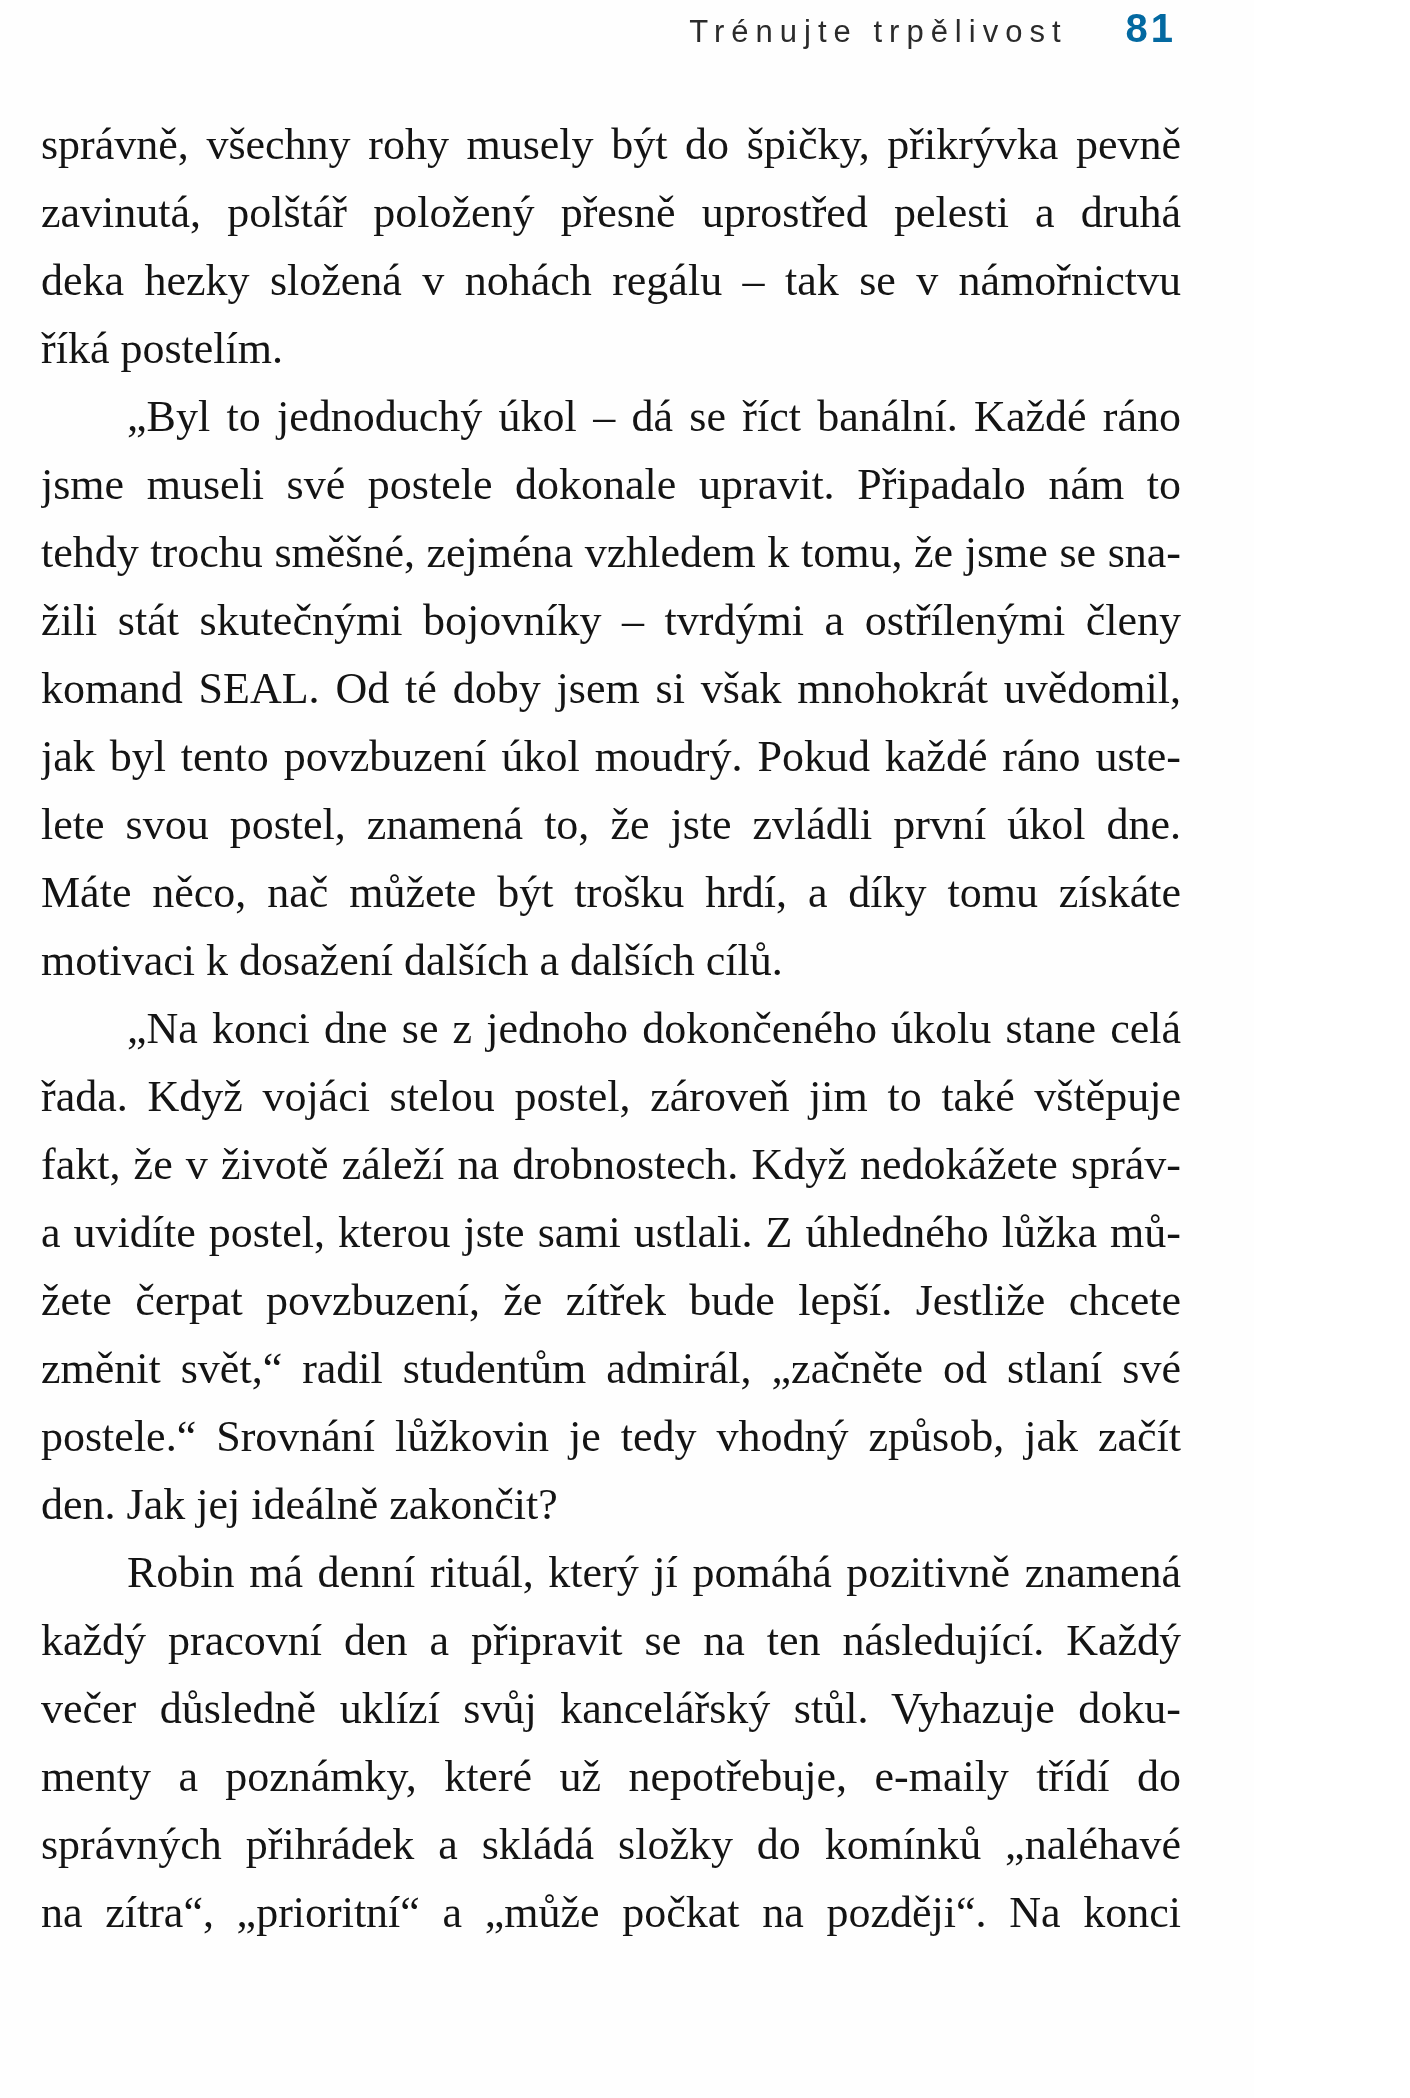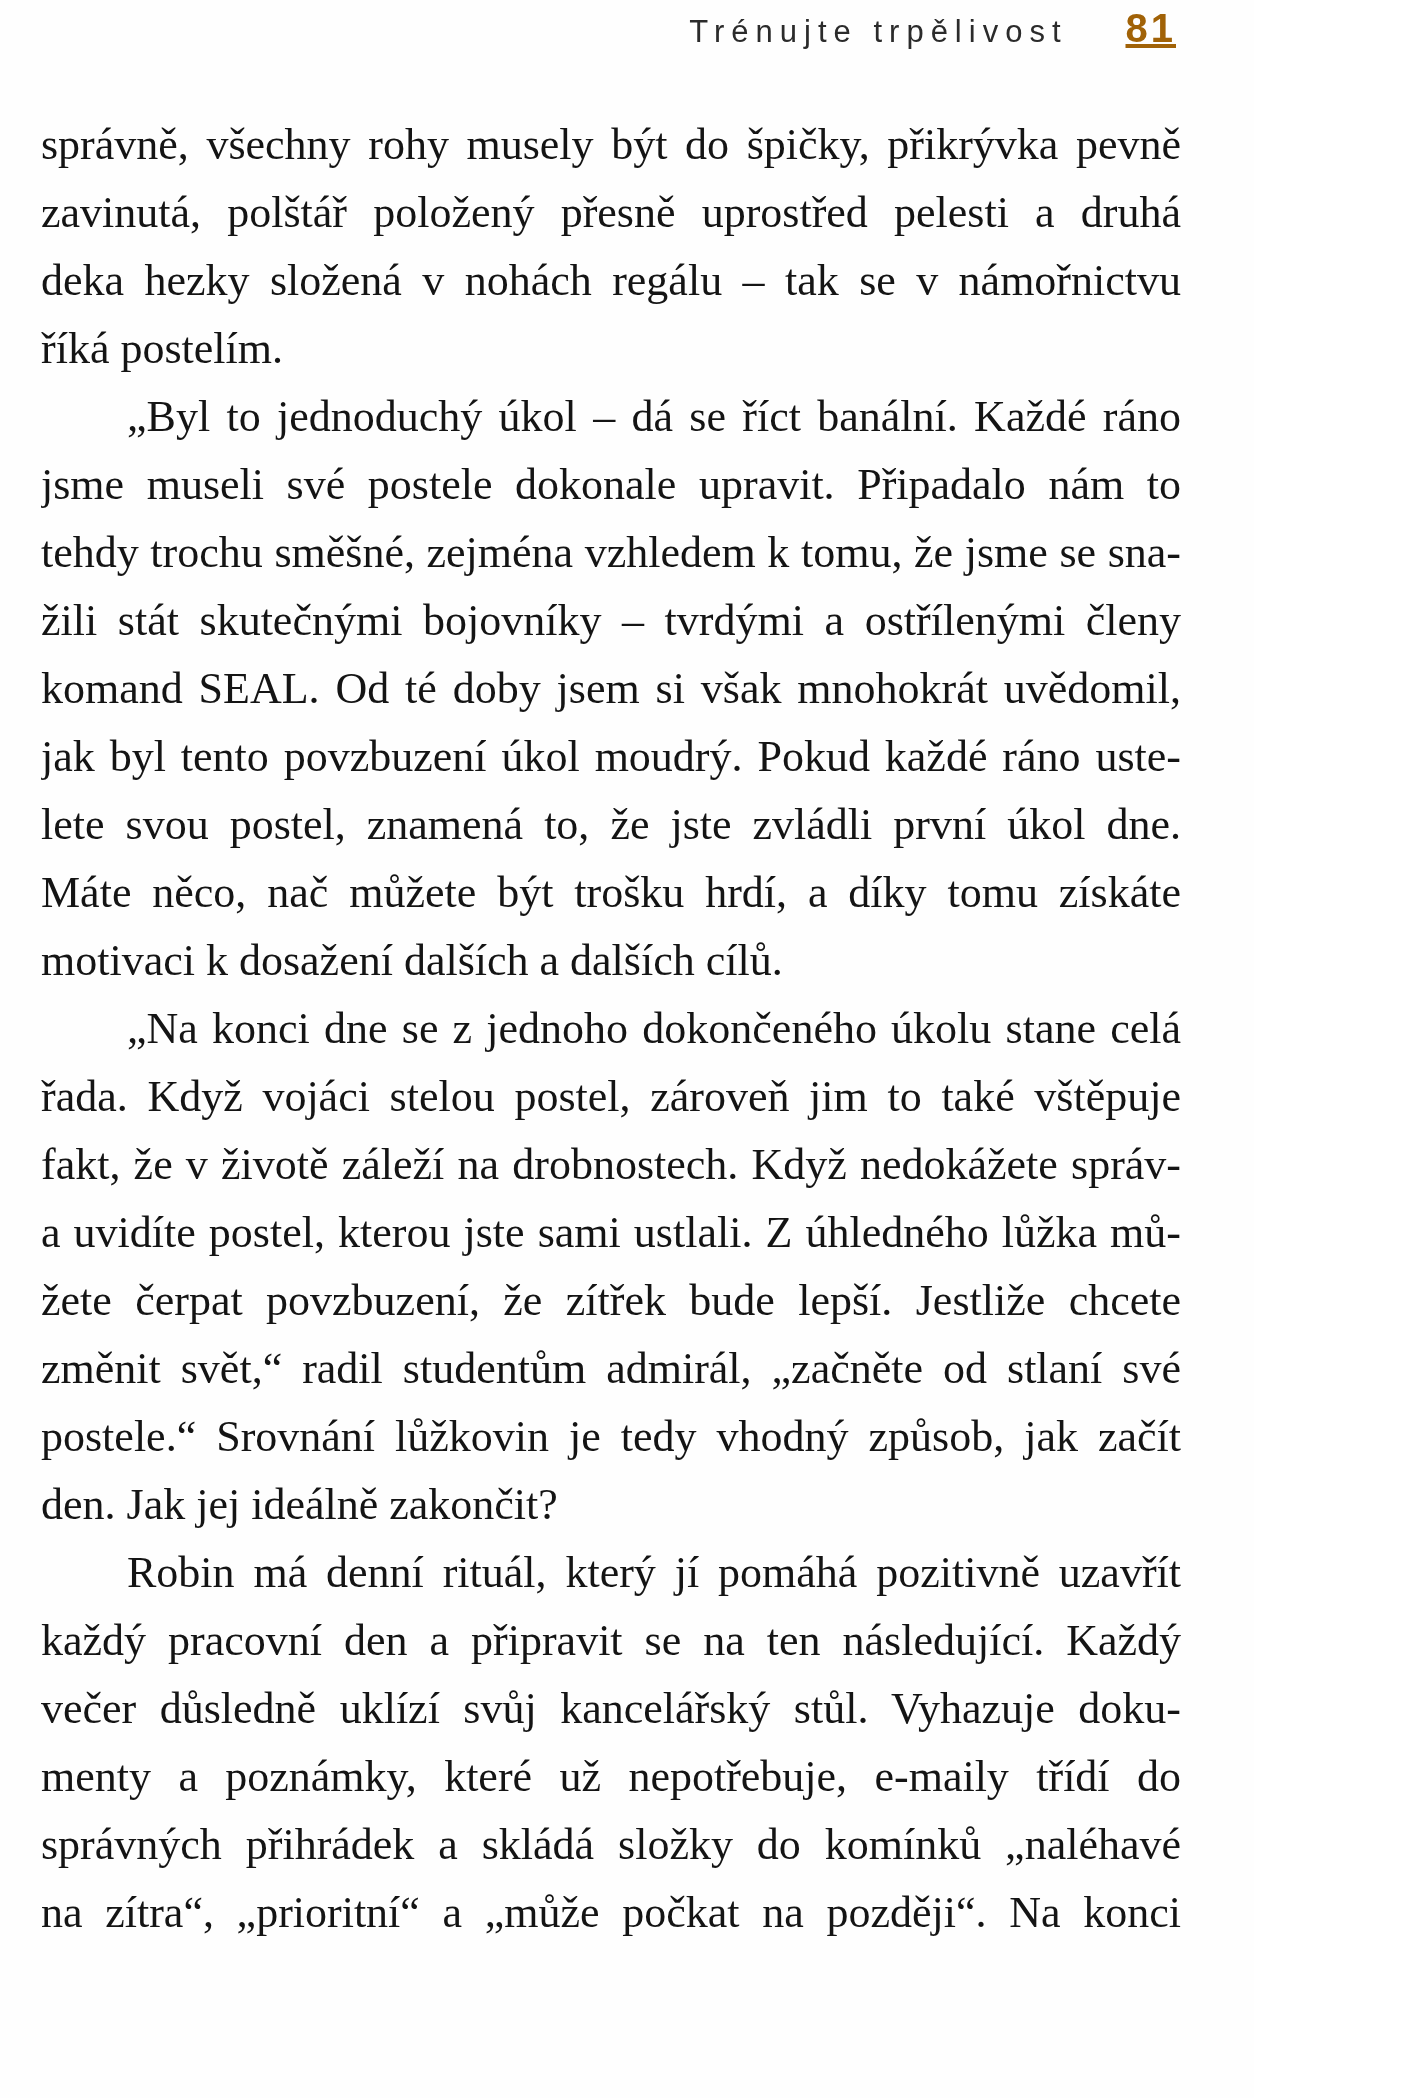--- a/index.html
+++ b/index.html
@@ -31,22 +31,21 @@
     font-weight: 300;
     font-size: 31px;
     letter-spacing: 7px;
     color: #2b2b2b;
   }
   .page-number {
     font-family: "Liberation Sans", sans-serif;
     font-weight: 700;
     font-size: 40px;
     letter-spacing: 3px;
-    color: #a16207;
-    text-decoration: underline;
+    color: #0369a1;
   }
   
   .body-text {
     position: absolute;
     left: 25px;
     right: 73px;
     top: 111px;
     font-family: "Liberation Serif", serif;
     font-size: 44px;
     color: #141414;
@@ -92,20 +91,20 @@
       <div class="line">Máte něco, nač můžete být trošku hrdí, a díky tomu získáte</div>
       <div class="line flush">motivaci k dosažení dalších a dalších cílů.</div>
       <div class="line indent">„Na konci dne se z jednoho dokončeného úkolu stane celá</div>
       <div class="line">řada. Když vojáci stelou postel, zároveň jim to také vštěpuje</div>
       <div class="line">fakt, že v životě záleží na drobnostech. Když nedokážete správ-</div>
       <div class="line">a uvidíte postel, kterou jste sami ustlali. Z úhledného lůžka mů-</div>
       <div class="line">žete čerpat povzbuzení, že zítřek bude lepší. Jestliže chcete</div>
       <div class="line">změnit svět,“ radil studentům admirál, „začněte od stlaní své</div>
       <div class="line">postele.“ Srovnání lůžkovin je tedy vhodný způsob, jak začít</div>
       <div class="line flush">den. Jak jej ideálně zakončit?</div>
-      <div class="line indent">Robin má denní rituál, který jí pomáhá pozitivně uzavřít</div>
+      <div class="line indent">Robin má denní rituál, který jí pomáhá pozitivně znamená</div>
       <div class="line">každý pracovní den a připravit se na ten následující. Každý</div>
       <div class="line">večer důsledně uklízí svůj kancelářský stůl. Vyhazuje doku-</div>
       <div class="line">menty a poznámky, které už nepotřebuje, e-maily třídí do</div>
       <div class="line">správných přihrádek a skládá složky do komínků „naléhavé</div>
       <div class="line">na zítra“, „prioritní“ a „může počkat na později“. Na konci</div>
     </main>
 </div>
 
 </body></html>

